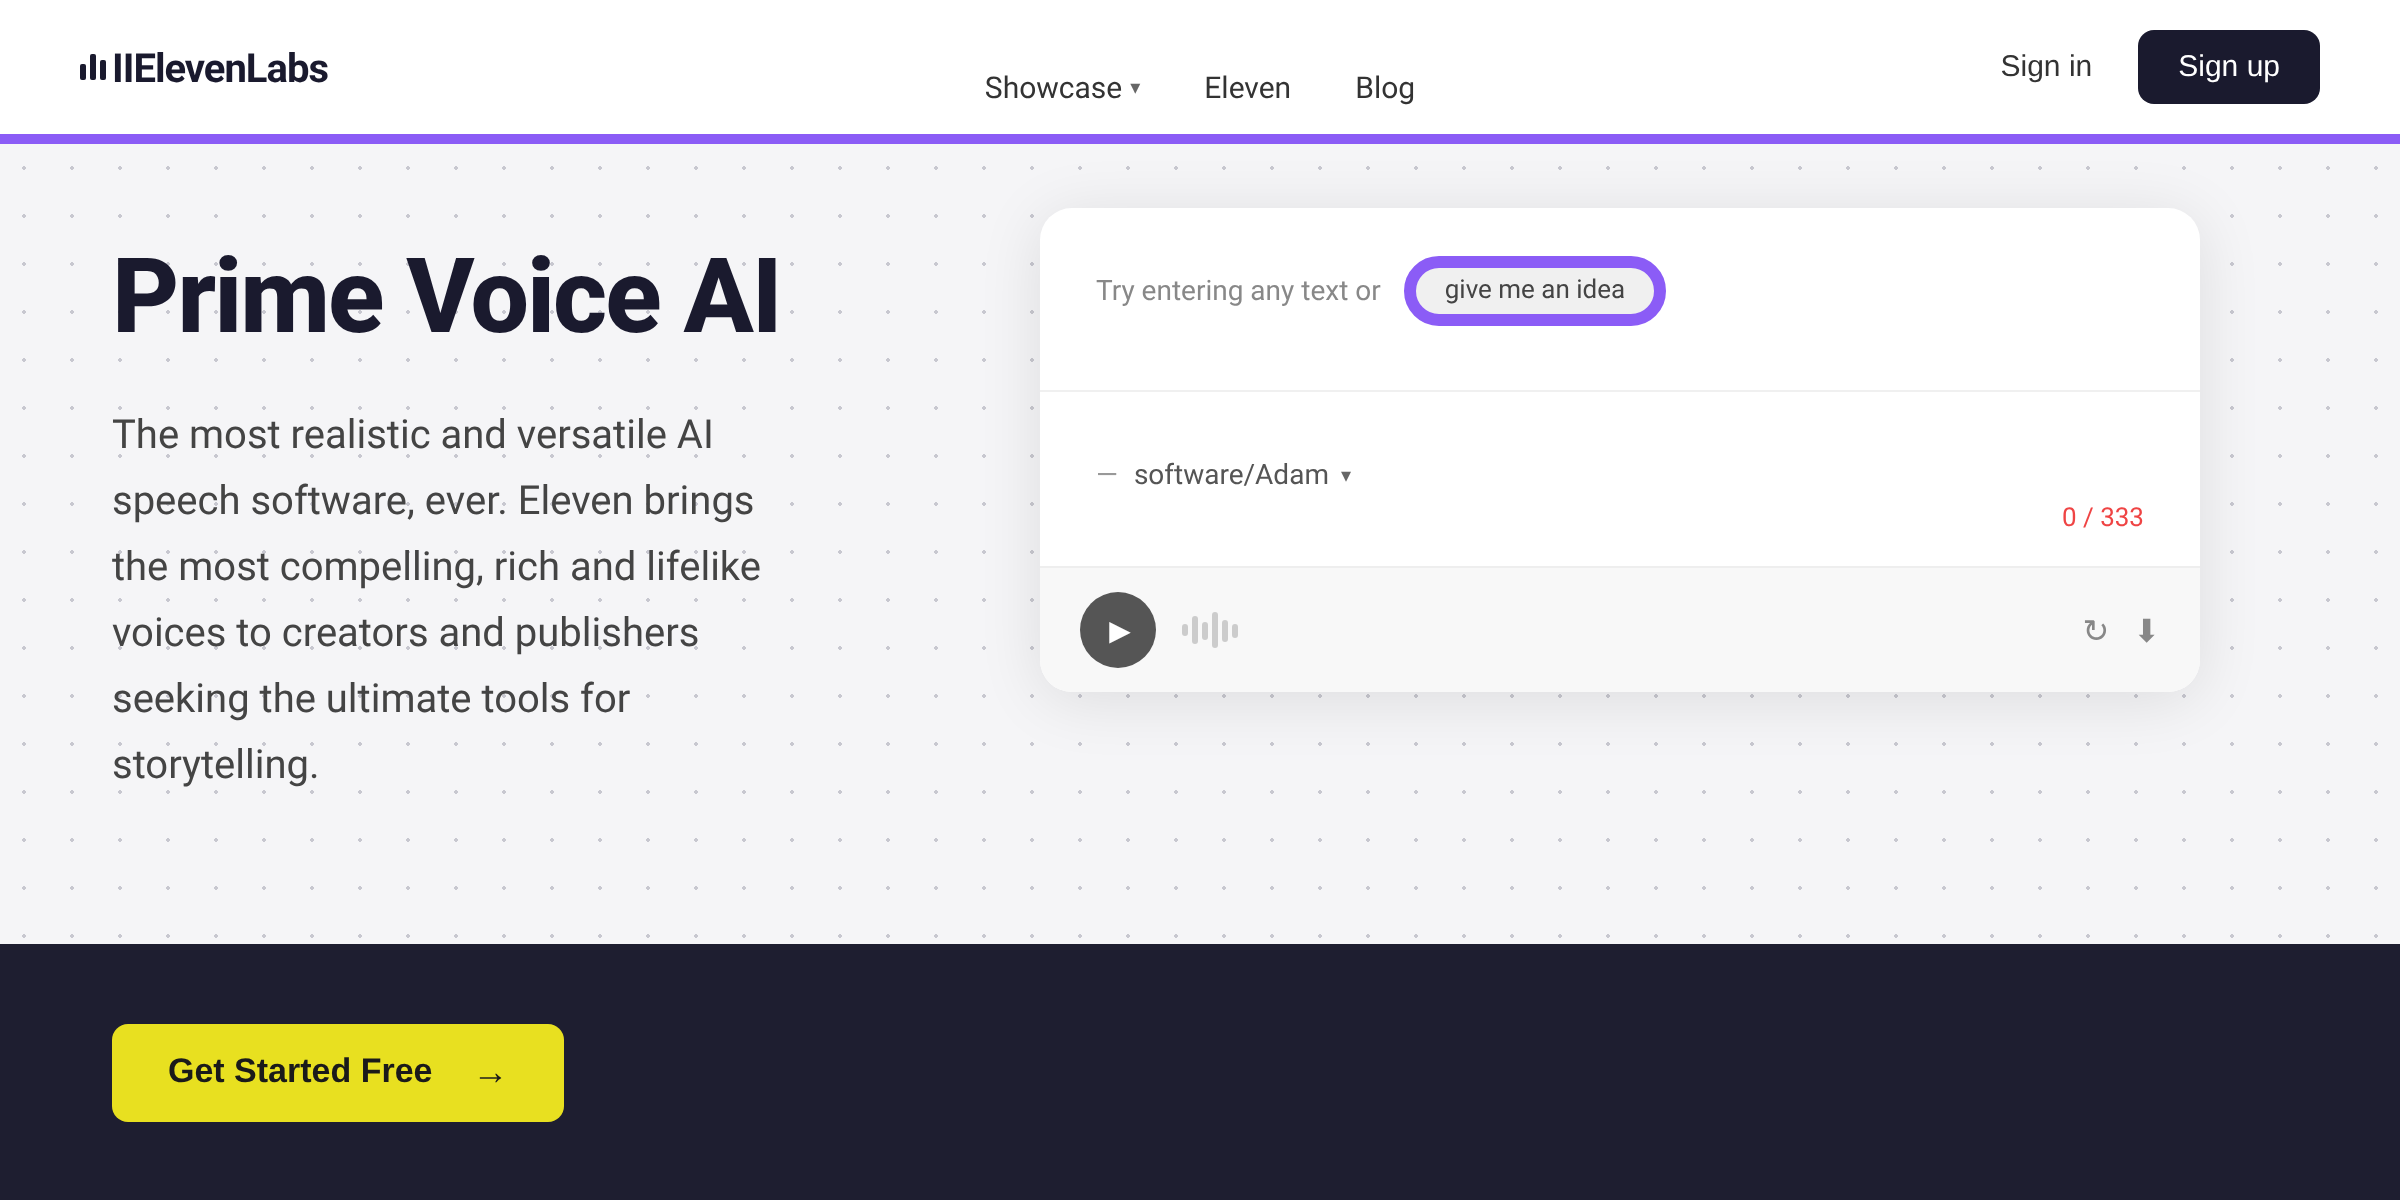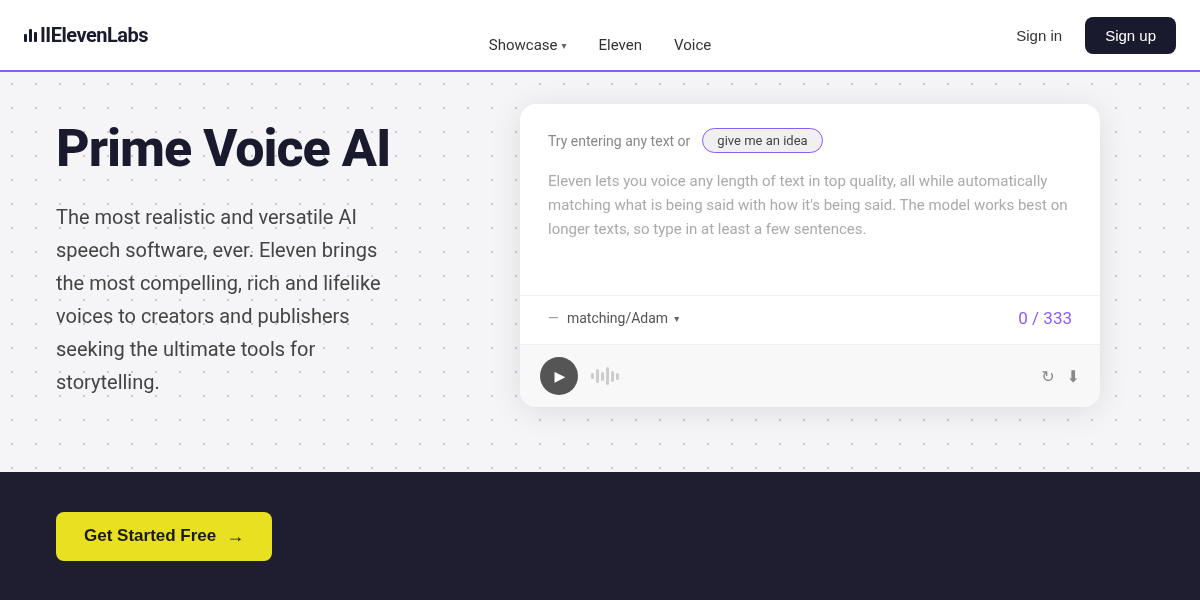--- a/index.html
+++ b/index.html
@@ -19,25 +19,25 @@
     
     .dot-bg {
       background-color: #f5f5f7;
       background-image: radial-gradient(circle, #c8c8d0 1px, transparent 1px);
       background-size: 24px 24px;
     }
 
     
     .navbar {
       background: #ffffff;
-      border-bottom: 2px solid #8b5cf6;
+      border-bottom: 5px solid #8b5cf6;
       height: 72px;
       display: flex;
       align-items: center;
-      padding: 0 24px;
+      padding: 0 40px;
       position: relative;
       z-index: 10;
     }
 
     .nav-logo {
       font-size: 20px;
       font-weight: 700;
       color: #1a1a2e;
       letter-spacing: -0.5px;
       margin-right: auto;
@@ -177,21 +177,21 @@
       margin-bottom: 16px;
     }
 
     .try-label {
       font-size: 14px;
       color: #888;
     }
 
     .idea-badge {
       background: #f0f0f0;
-      border: 1px solid #8b5cf6;
+      border: 6px solid #8b5cf6;
       border-radius: 20px;
       padding: 4px 14px;
       font-size: 13px;
       color: #444;
       cursor: pointer;
     }
 
     .textarea-area {
       min-height: 110px;
       color: #aaa;
@@ -216,22 +216,23 @@
       color: #555;
       cursor: pointer;
     }
 
     .voice-selector .em-dash {
       color: #999;
       margin-right: 2px;
     }
 
     .char-count {
-      font-size: 17px;
-      color: #8b5cf6;
+      font-size: 13px;
+      color: #ef4444;
+      margin-top: 44px;
     }
 
     
     .player-bar {
       background: #f8f8f8;
       border-top: 1px solid #eee;
       padding: 12px 20px;
       display: flex;
       align-items: center;
       gap: 12px;
@@ -295,21 +296,21 @@
       background: #e8e020;
       color: #1a1a1a;
       border: none;
       border-radius: 8px;
       padding: 14px 28px;
       font-size: 17px;
       font-weight: 600;
       cursor: pointer;
       display: flex;
       align-items: center;
-      gap: 10px;
+      gap: 20px;
     }
 
     .arrow-icon {
       font-size: 18px;
     }
   </style>
 </head>
 <body>
 
 <nav class="navbar">
@@ -324,21 +325,21 @@
 
   <div class="nav-center">
     <span class="nav-item">
       <span>Showcase</span>
       <span class="chevron-down">▾</span>
     </span>
     <span class="nav-item">
       <span>Eleven</span>
     </span>
     <span class="nav-item">
-      <span>Voice</span>
+      <span>Blog</span>
     </span>
   </div>
 
   <div class="nav-right">
     <button class="sign-in-btn">Sign in</button>
     <button class="sign-up-btn">Sign up</button>
   </div>
 </nav>
 
 <div class="main-area dot-bg">
@@ -349,27 +350,26 @@
       <p class="hero-desc">The most realistic and versatile AI speech software, ever. Eleven brings the most compelling, rich and lifelike voices to creators and publishers seeking the ultimate tools for storytelling.</p>
     </div>
 
     <div class="right-panel">
       <div class="demo-card">
         <div class="demo-card-top">
           <div class="try-text-row">
             <span class="try-label">Try entering any text or</span>
             <span class="idea-badge">give me an idea</span>
           </div>
-          <div class="textarea-area">Eleven lets you voice any length of text in top quality, all while automatically matching what is being said with how it's being said. The model works best on longer texts, so type in at least a few sentences.</div>
         </div>
 
         <div class="demo-card-bottom">
           <div class="voice-selector">
             <span class="em-dash">—</span>
-            <span>matching/Adam</span>
+            <span>software/Adam</span>
             <span class="chevron-down">▾</span>
           </div>
           <span class="char-count">0 / 333</span>
         </div>
 
         <div class="player-bar">
           <div class="play-btn">
             <span class="play-icon">▶</span>
           </div>
           <div class="waveform-area">

